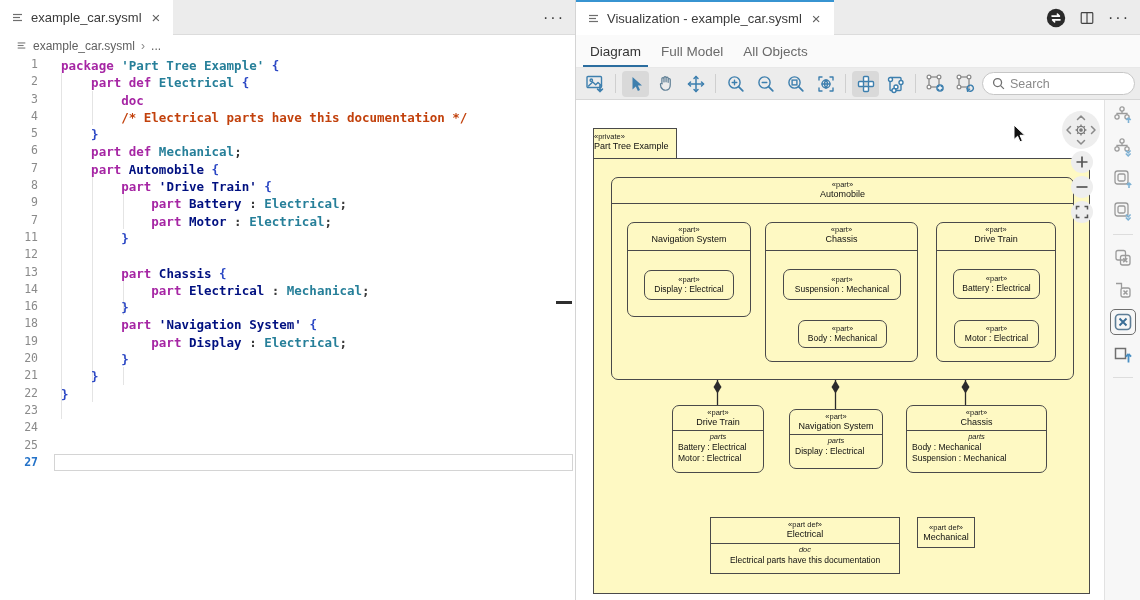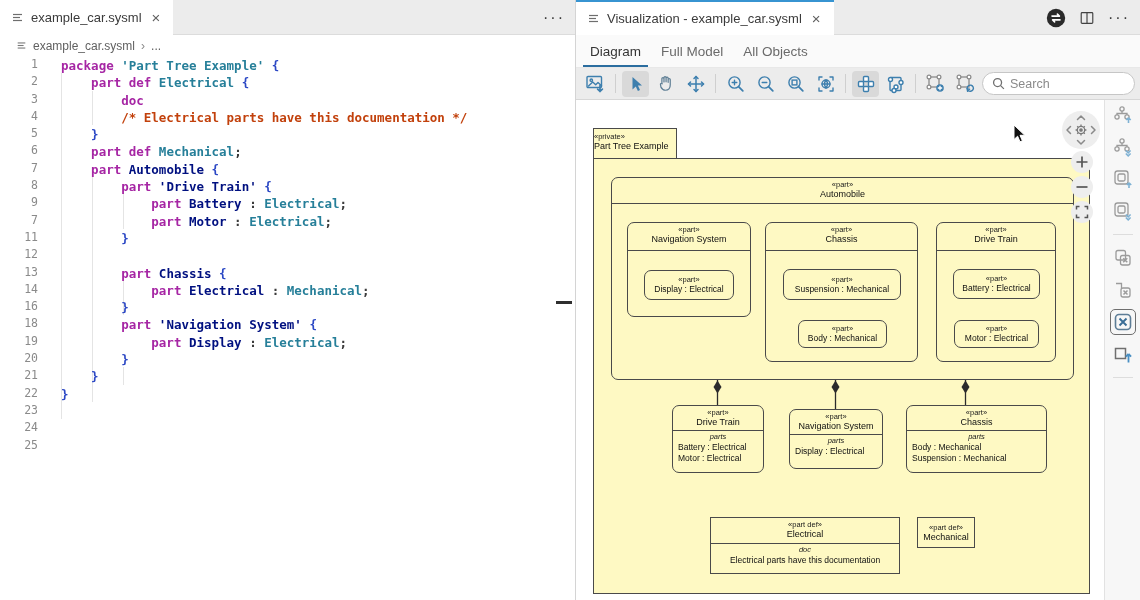--- a/index.html
+++ b/index.html
@@ -201,20 +201,24 @@
           <div class="cl">
             <span class="ln">23</span>
             <span class="lt"></span>
           </div>
           <div class="cl">
             <span class="ln">24</span>
             <span class="lt"></span>
           </div>
           <div class="cl">
             <span class="ln">25</span>
+            <span class="lt"></span>
+          </div>
+          <div class="cl active">
+            <span class="ln">27</span>
             <span class="lt"></span>
           </div>
         </div>
     </div>
     <div class="ruler-marker"></div>
   </div>
 
   <div class="viz-pane">
     <div class="tabbar">
       <div class="tab blue-top">

